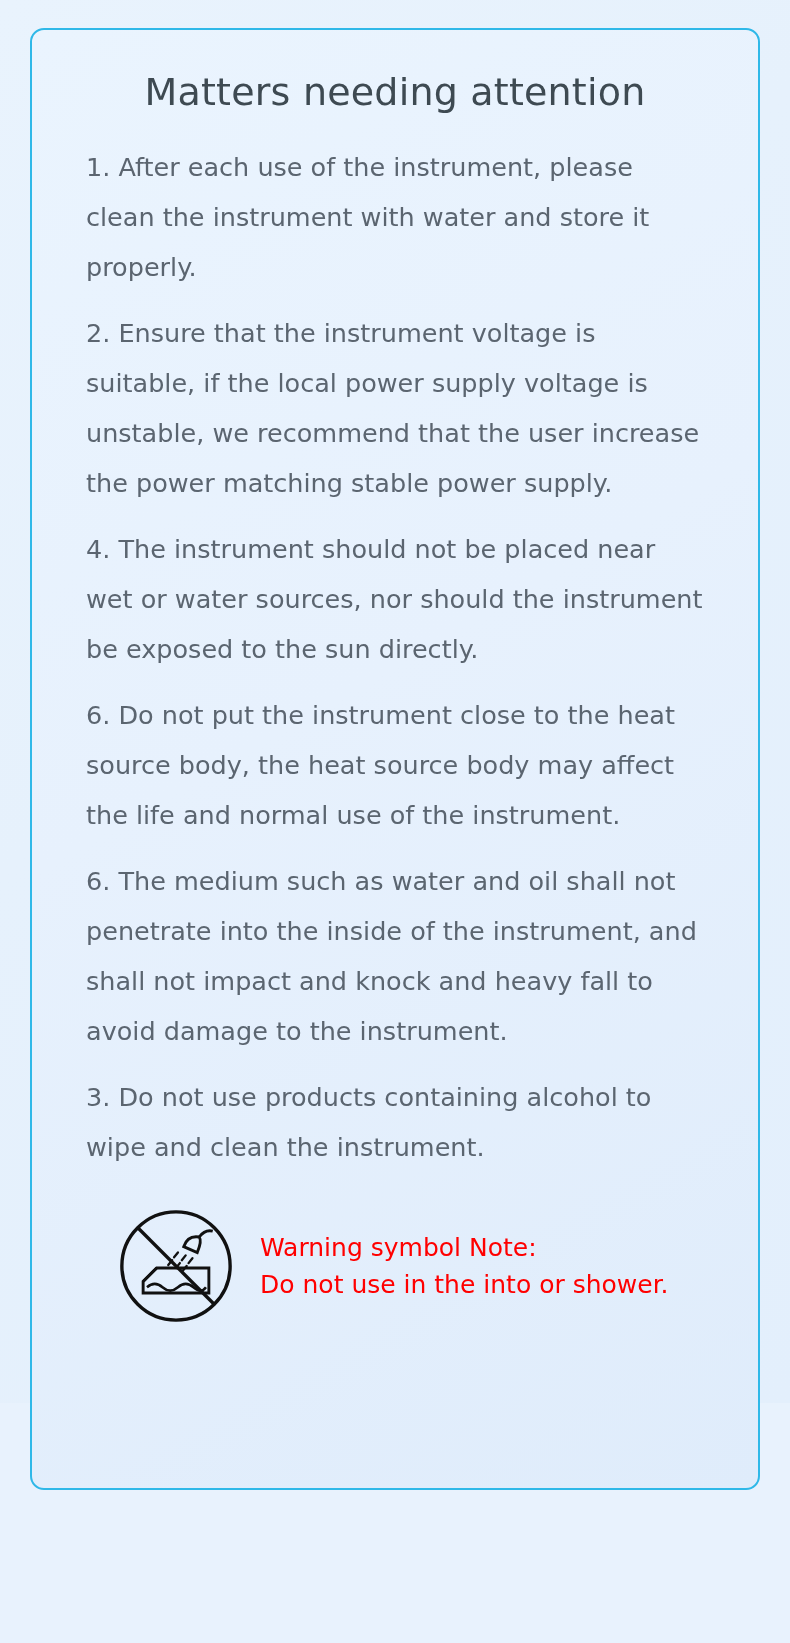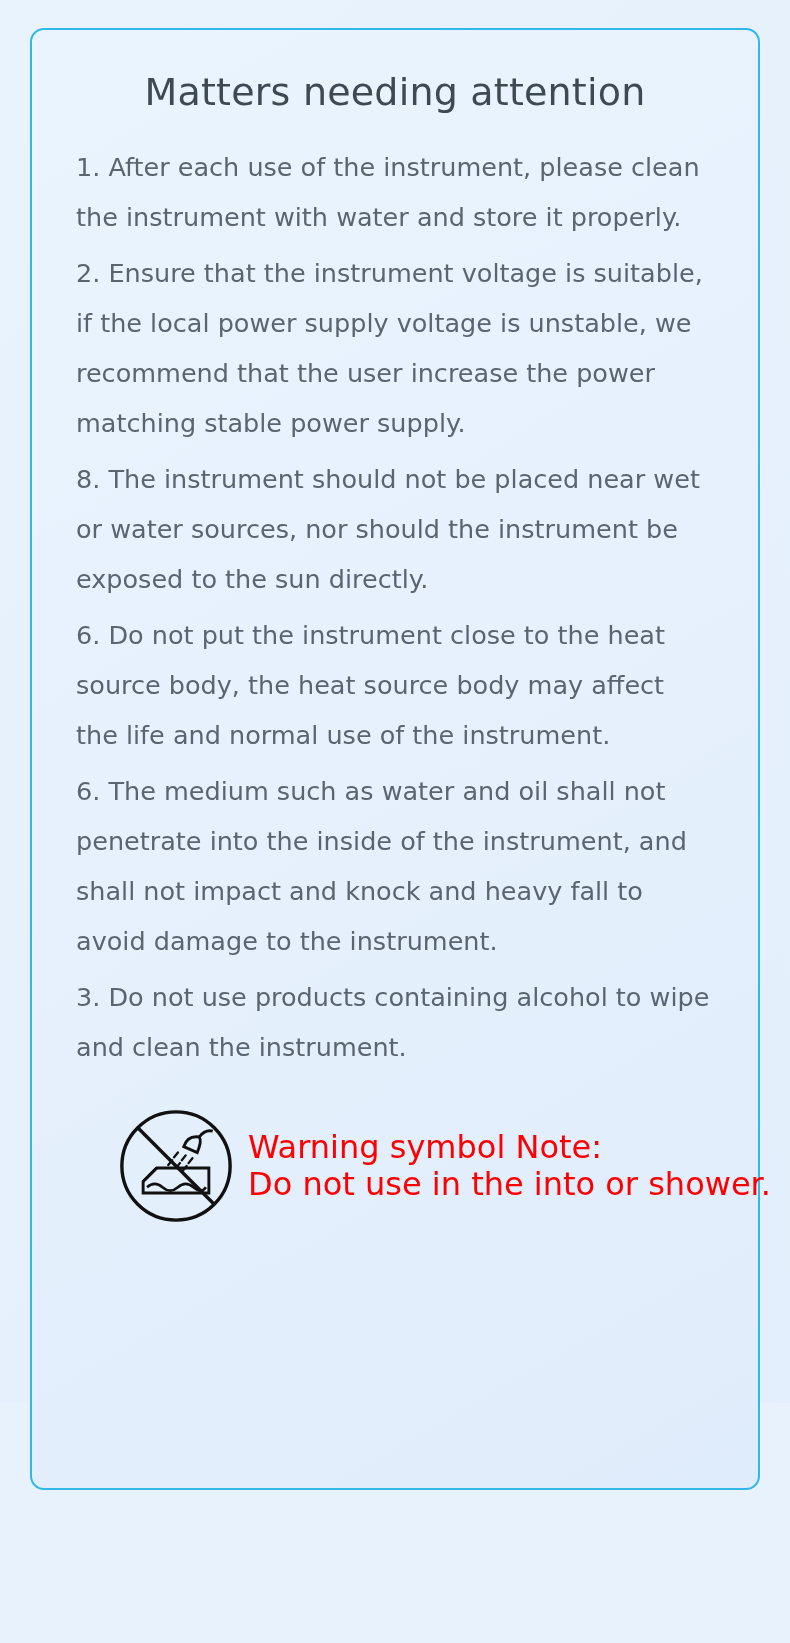--- a/index.html
+++ b/index.html
@@ -40,56 +40,56 @@
     margin: 14px 0 26px 0;
     line-height: 1.2;
   }
   .notice-body {
     font-size: 25.5px;
     line-height: 50px;
     color: #5b6570;
     font-weight: 400;
   }
   .notice-item {
-    margin: 6px;
+    margin: 16px;
   }
   .warning-row {
     display: flex;
     align-items: center;
     margin-top: 36px;
     padding-left: 48px;
   }
   .warning-icon {
     flex: 0 0 auto;
     width: 116px;
     height: 116px;
     display: block;
   }
   .warning-text {
-    margin-left: 14px;
+    margin-left: 26px;
     color: #ff0000;
-    font-size: 32px;
+    font-size: 25px;
     line-height: 37px;
   }
   .warning-text div {
     white-space: nowrap;
   }
 </style>
 </head>
 <body>
 
 <div class="page">
   <div class="notice-card">
 
     <h1 class="notice-title">Matters needing attention</h1>
 
     <div class="notice-body">
       <p class="notice-item">1. After each use of the instrument, please clean the instrument with water and store it properly.</p>
       <p class="notice-item">2. Ensure that the instrument voltage is suitable, if the local power supply voltage is unstable, we recommend that the user increase the power matching stable power supply.</p>
-      <p class="notice-item">8. The instrument should not be placed near wet or water sources, nor should the instrument be exposed to the sun directly.</p>
+      <p class="notice-item">4. The instrument should not be placed near wet or water sources, nor should the instrument be exposed to the sun directly.</p>
       <p class="notice-item">6. Do not put the instrument close to the heat source body, the heat source body may affect the life and normal use of the instrument.</p>
       <p class="notice-item">6. The medium such as water and oil shall not penetrate into the inside of the instrument, and shall not impact and knock and heavy fall to avoid damage to the instrument.</p>
       <p class="notice-item">3. Do not use products containing alcohol to wipe and clean the instrument.</p>
     </div>
 
     <div class="warning-row">
       <svg class="warning-icon" viewBox="0 0 120 120">
         <circle cx="60" cy="60" r="56" fill="none" stroke="#111111" stroke-width="3.5"></circle>
 
         <path d="M26 76 L40 62 L94 62 L94 88 L26 88 Z" fill="none" stroke="#111111" stroke-width="3"></path>

